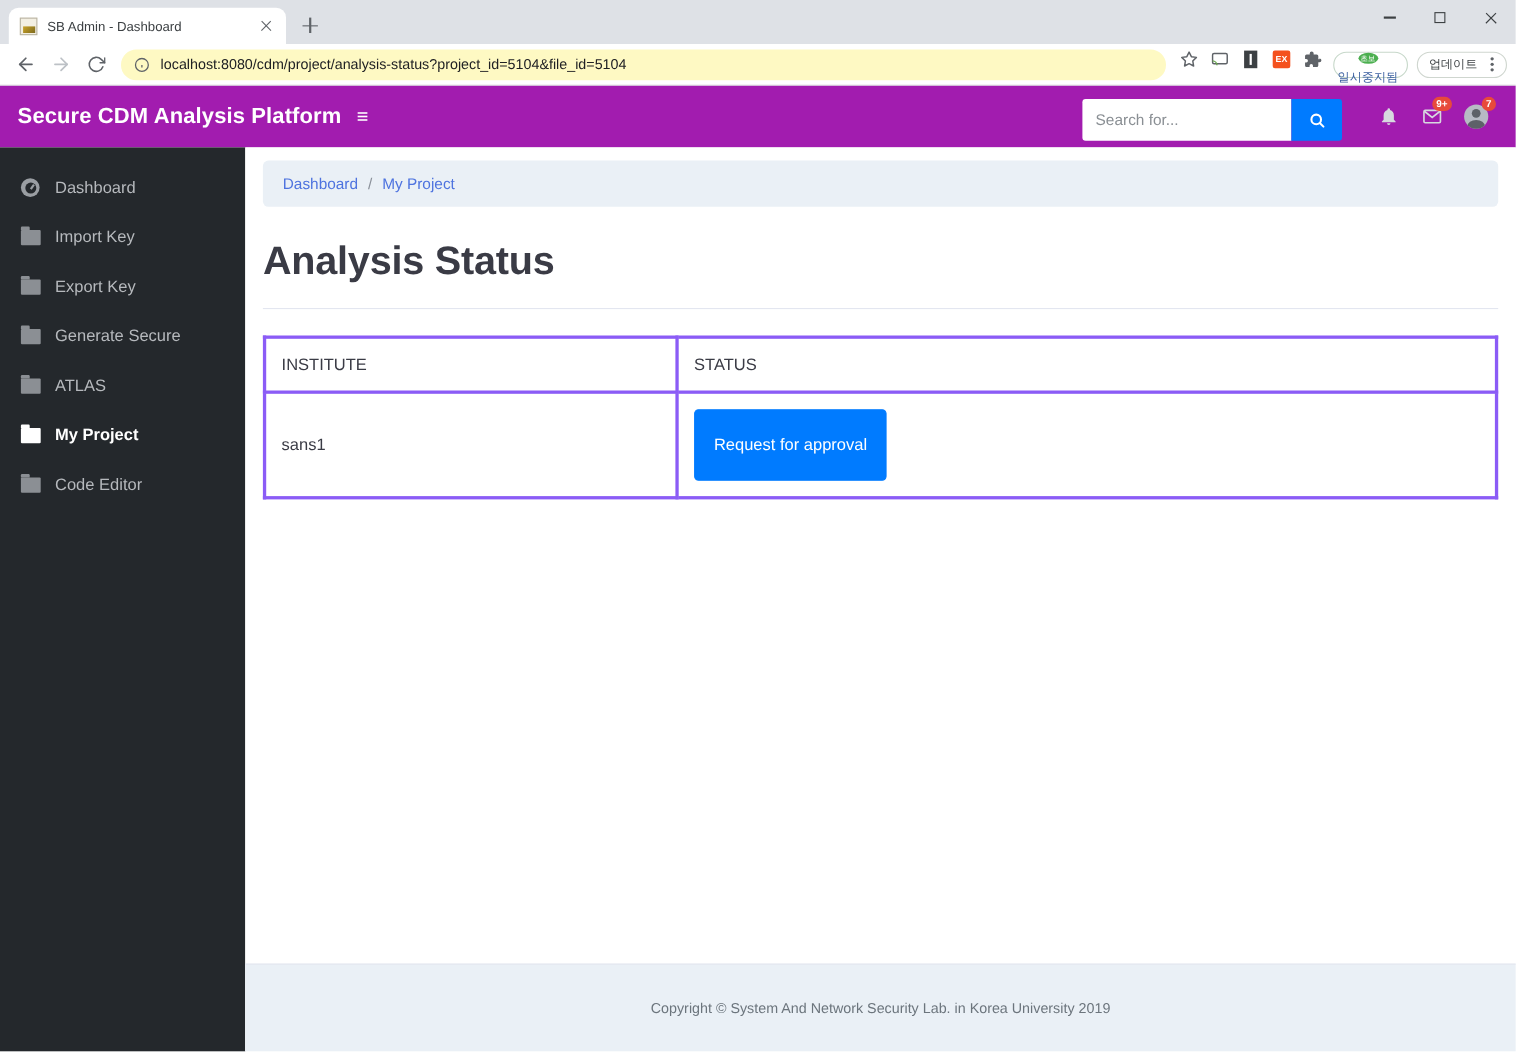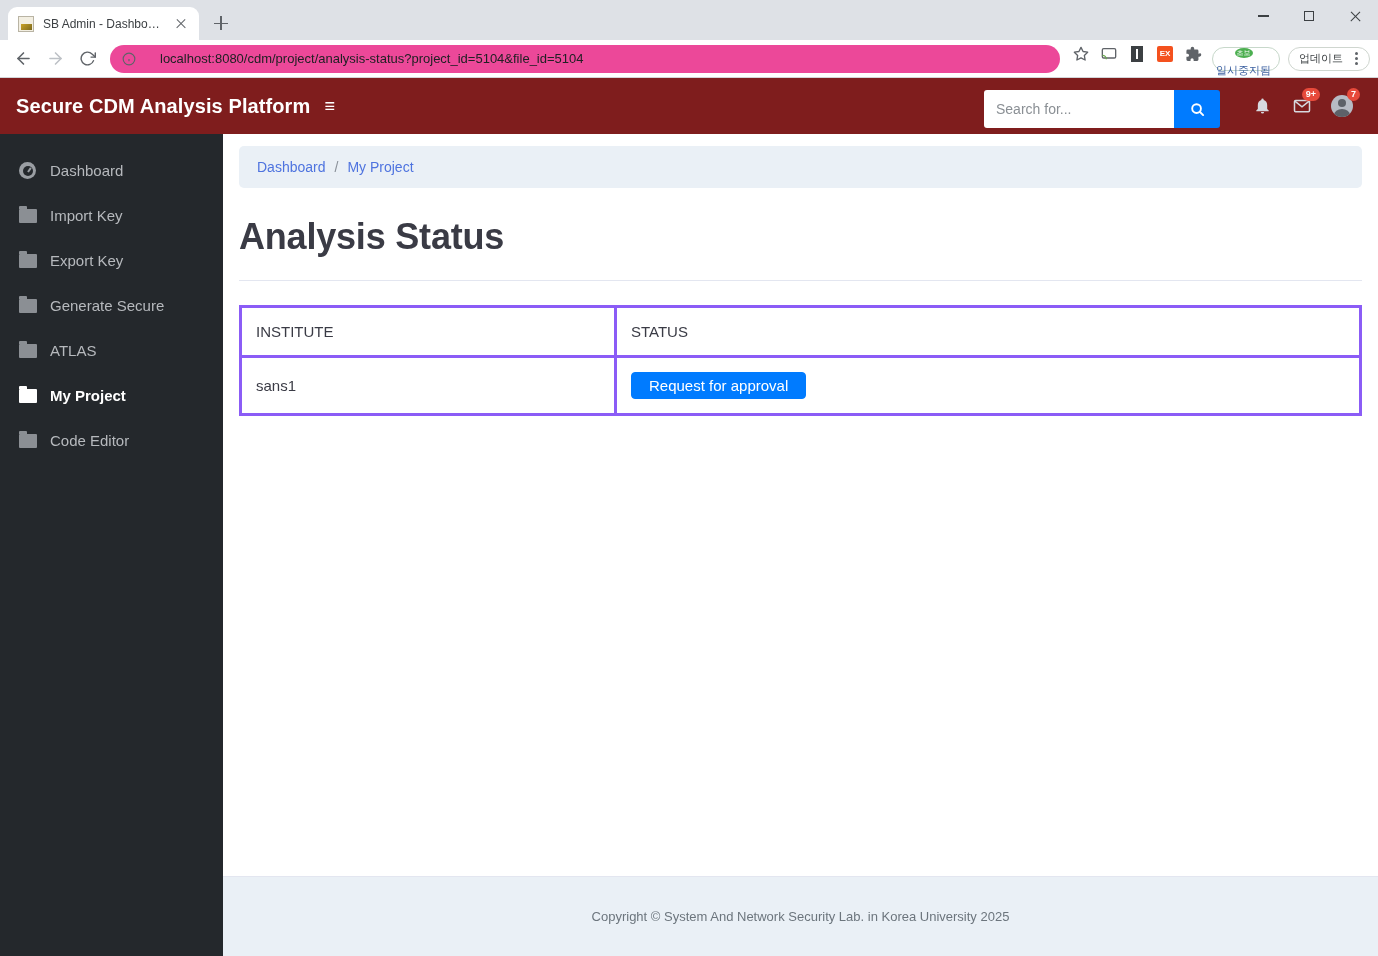--- a/index.html
+++ b/index.html
@@ -17,21 +17,21 @@
   .titlebar {
     height: 40px;
     background: #dee1e6;
     display: flex;
     align-items: flex-end;
     position: relative;
     flex: 0 0 40px;
   }
   .tabstrip { display: flex; align-items: flex-end; padding-left: 8px; height: 40px; }
   .tab {
-    width: 191px; height: 33px;
+    width: 252px; height: 33px;
     background: #ffffff;
     border-radius: 9px 9px 0 0;
     display: flex; align-items: center;
     padding: 0 10px;
     gap: 9px;
     position: relative;
   }
   .tab-favicon {
     width: 16px; height: 16px; flex: 0 0 16px;
     background: #f3efe2;
@@ -88,22 +88,22 @@
     height: 38px; flex: 0 0 38px;
     background: #ffffff;
     display: flex; align-items: center;
     padding: 0 8px; gap: 2px;
     border-bottom: 1px solid #d3d5d8;
   }
   .navbtn { width: 30px; height: 30px; display:flex; align-items:center; justify-content:center; cursor:pointer; color:#5f6368; }
   .navbtn.disabled { color: #bdc1c6; }
   .omnibox {
     flex: 1; height: 28px; margin: 0 6px;
-    background: #ec4899; border-radius: 14px;
-    display: flex; align-items: center; padding: 0 12px; gap: 24px;
+    background: #fef9c3; border-radius: 14px;
+    display: flex; align-items: center; padding: 0 12px; gap: 10px;
     cursor: text;
   }
   .omni-url { font-size: 13px; color: #202124; white-space: nowrap; overflow: hidden; }
   .tb-icon { width: 26px; height: 26px; display:flex; align-items:flex-start; justify-content:center; cursor:pointer; }
   .ext-orange { width: 16px; height: 16px; background: #f4511e; border-radius: 2px; color: #fff; font-size: 8px; display:flex; align-items:center; justify-content:center; font-weight:bold;}
   .ext-dark { width: 12px; height: 16px; background: #3c4043; position: relative; }
   .ext-dark::after { content:""; position:absolute; left:5px; top:3px; width:2px; height:10px; background:#fff; }
   .pill {
     height: 24px; border-radius: 12px; border: 1px solid #c7d8ca;
     display: flex; align-items: center; gap: 5px; padding: 0 8px 0 3px;
@@ -121,21 +121,21 @@
   }
   .pill2-text { font-size: 11px; color: #3c4043; white-space: nowrap; }
   .kebab { width: 14px; display:flex; flex-direction:column; align-items:center; gap:2px; }
   .kebab i { width: 3px; height: 3px; background: #5f6368; border-radius: 50%; display:block; }
 
   
   .app { flex: 1; display: flex; flex-direction: column; min-height: 0; background:#fff; }
 
   .topnav {
     height: 56px; flex: 0 0 56px;
-    background: #7f1d1d;
+    background: #a21caf;
     display: flex; align-items: center;
     padding: 12px 16px;
   }
   .brand { color: #fff; font-size: 20px; font-weight: bold; letter-spacing: .1px; }
   .burger { color: #fff; font-size: 18px; margin-left: 14px; cursor: pointer; }
   .topnav-right { margin-left: auto; display: flex; align-items: center; gap: 0; }
   .searchwrap { display: flex; height: 32px; margin-right: 22px; }
   .searchwrap input {
     width: 190px; height: 38px; border: none; outline: none;
     padding: 0 12px; font-size: 14px; color: #495057;
@@ -227,21 +227,21 @@
     font-size: 15px; font-weight: normal; color: #3a3b45;
     padding: 15px 14px;
   }
   table.data td {
     font-size: 15px; color: #3a3b45;
     padding: 14px;
   }
   .col-institute { width: 375px; }
   .btn-primary {
     background: #007bff; color: #fff; border: 1px solid #007bff;
-    border-radius: 4px; font-size: 15px; padding: 4px 17px;
+    border-radius: 4px; font-size: 15px; padding: 23px 17px;
     cursor: pointer; font-family: "Liberation Sans", sans-serif;
   }
 
   .footer {
     background: #eaf0f6;
     border-top: 1px solid #e3e6f0;
     height: 80px; flex: 0 0 80px;
     display: flex; align-items: center; justify-content: center;
     font-size: 13px; color: #6c757d;
   }
@@ -452,19 +452,19 @@
                     <button class="btn-primary">Request for approval</button>
                   </td>
                 </tr>
               </tbody>
             </table>
           </div>
 
         </div>
 
         <div class="footer">
-          <span>Copyright © System And Network Security Lab. in Korea University 2025</span>
+          <span>Copyright © System And Network Security Lab. in Korea University 2019</span>
         </div>
       </div>
 
     </div>
   </div>
 </div>
 
 </body></html>

